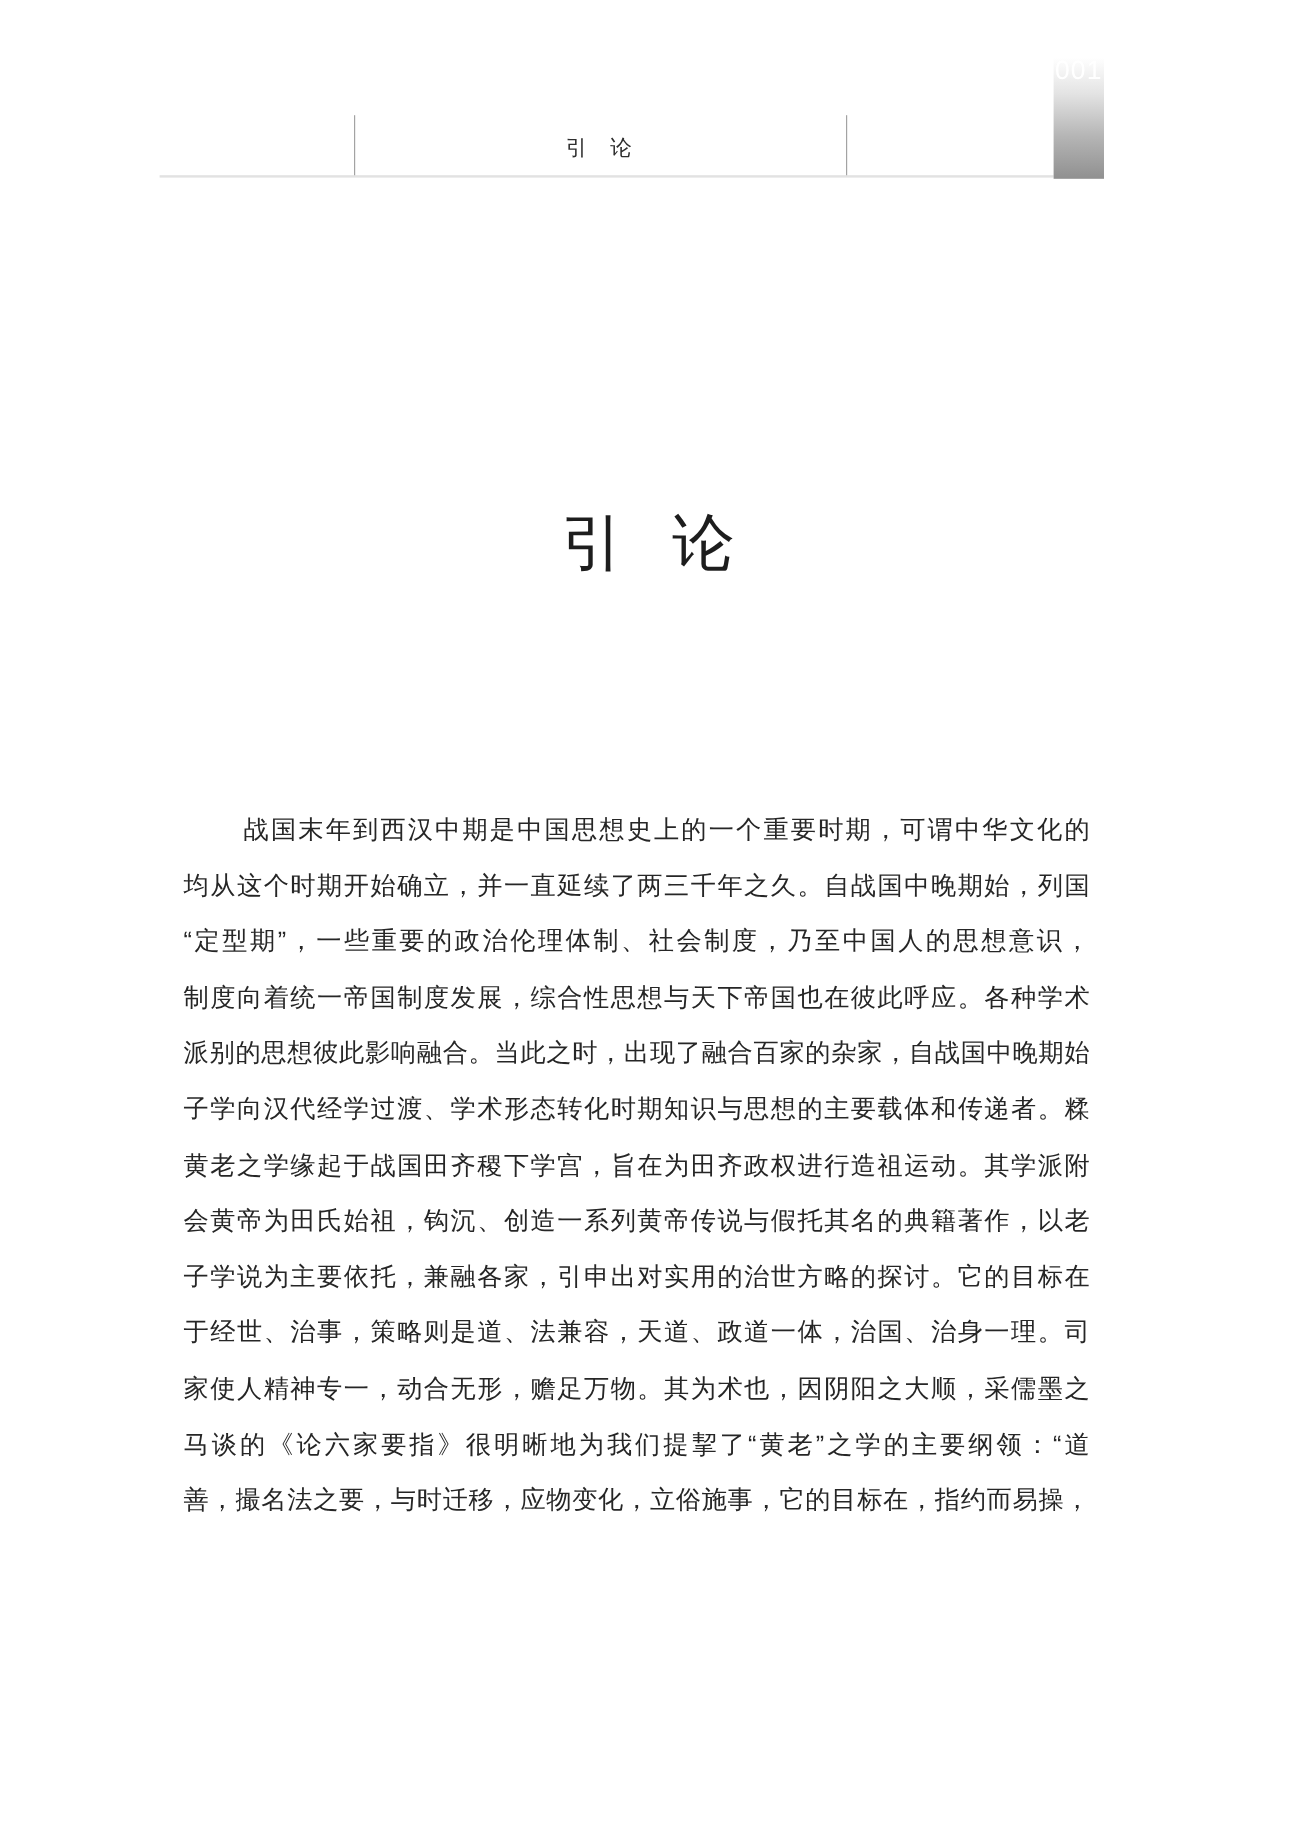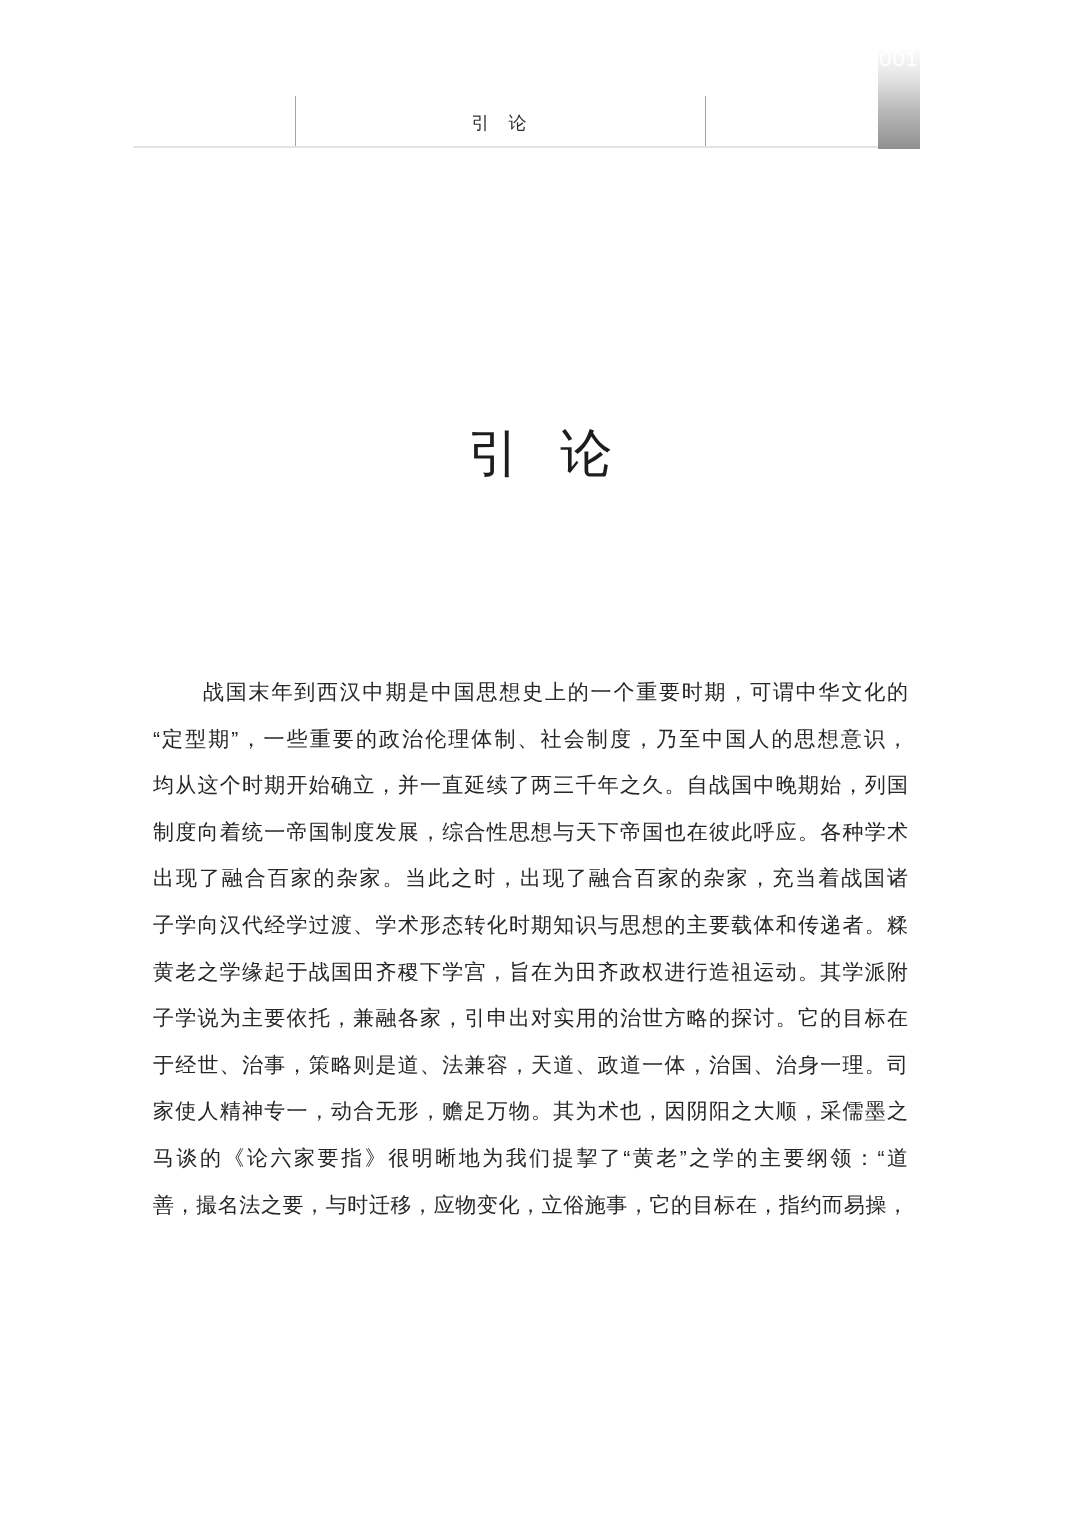--- a/index.html
+++ b/index.html
@@ -107,26 +107,27 @@
   <div class="header-rule"></div>
 
   <div class="pagenum-bar">
     <span class="pagenum">001</span>
   </div>
 
   <div class="chapter-title">引 论</div>
 
   <div class="body-text">
     <div class="line first">战国末年到西汉中期是中国思想史上的一个重要时期，可谓中华文化的</div>
+    <div class="line">均从这个时期开始确立，并一直延续了两三千年之久。自战国中晚期始，列国</div>
     <div class="line">“定型期”，一些重要的政治伦理体制、社会制度，乃至中国人的思想意识，</div>
-    <div class="line">均从这个时期开始确立，并一直延续了两三千年之久。自战国中晚期始，列国</div>
     <div class="line">制度向着统一帝国制度发展，综合性思想与天下帝国也在彼此呼应。各种学术</div>
-    <div class="line">出现了融合百家的杂家。当此之时，出现了融合百家的杂家，充当着战国诸</div>
+    <div class="line">派别的思想彼此影响融合。当此之时，出现了融合百家的杂家，自战国中晚期始</div>
     <div class="line">子学向汉代经学过渡、学术形态转化时期知识与思想的主要载体和传递者。糅</div>
     <div class="line">黄老之学缘起于战国田齐稷下学宫，旨在为田齐政权进行造祖运动。其学派附</div>
+    <div class="line">会黄帝为田氏始祖，钩沉、创造一系列黄帝传说与假托其名的典籍著作，以老</div>
     <div class="line">子学说为主要依托，兼融各家，引申出对实用的治世方略的探讨。它的目标在</div>
     <div class="line">于经世、治事，策略则是道、法兼容，天道、政道一体，治国、治身一理。司</div>
     <div class="line">家使人精神专一，动合无形，赡足万物。其为术也，因阴阳之大顺，采儒墨之</div>
     <div class="line">马谈的《论六家要指》很明晰地为我们提挈了“黄老”之学的主要纲领：“道</div>
     <div class="line">善，撮名法之要，与时迁移，应物变化，立俗施事，它的目标在，指约而易操，</div>
   </div>
 
 </div>
 
 </body></html>

